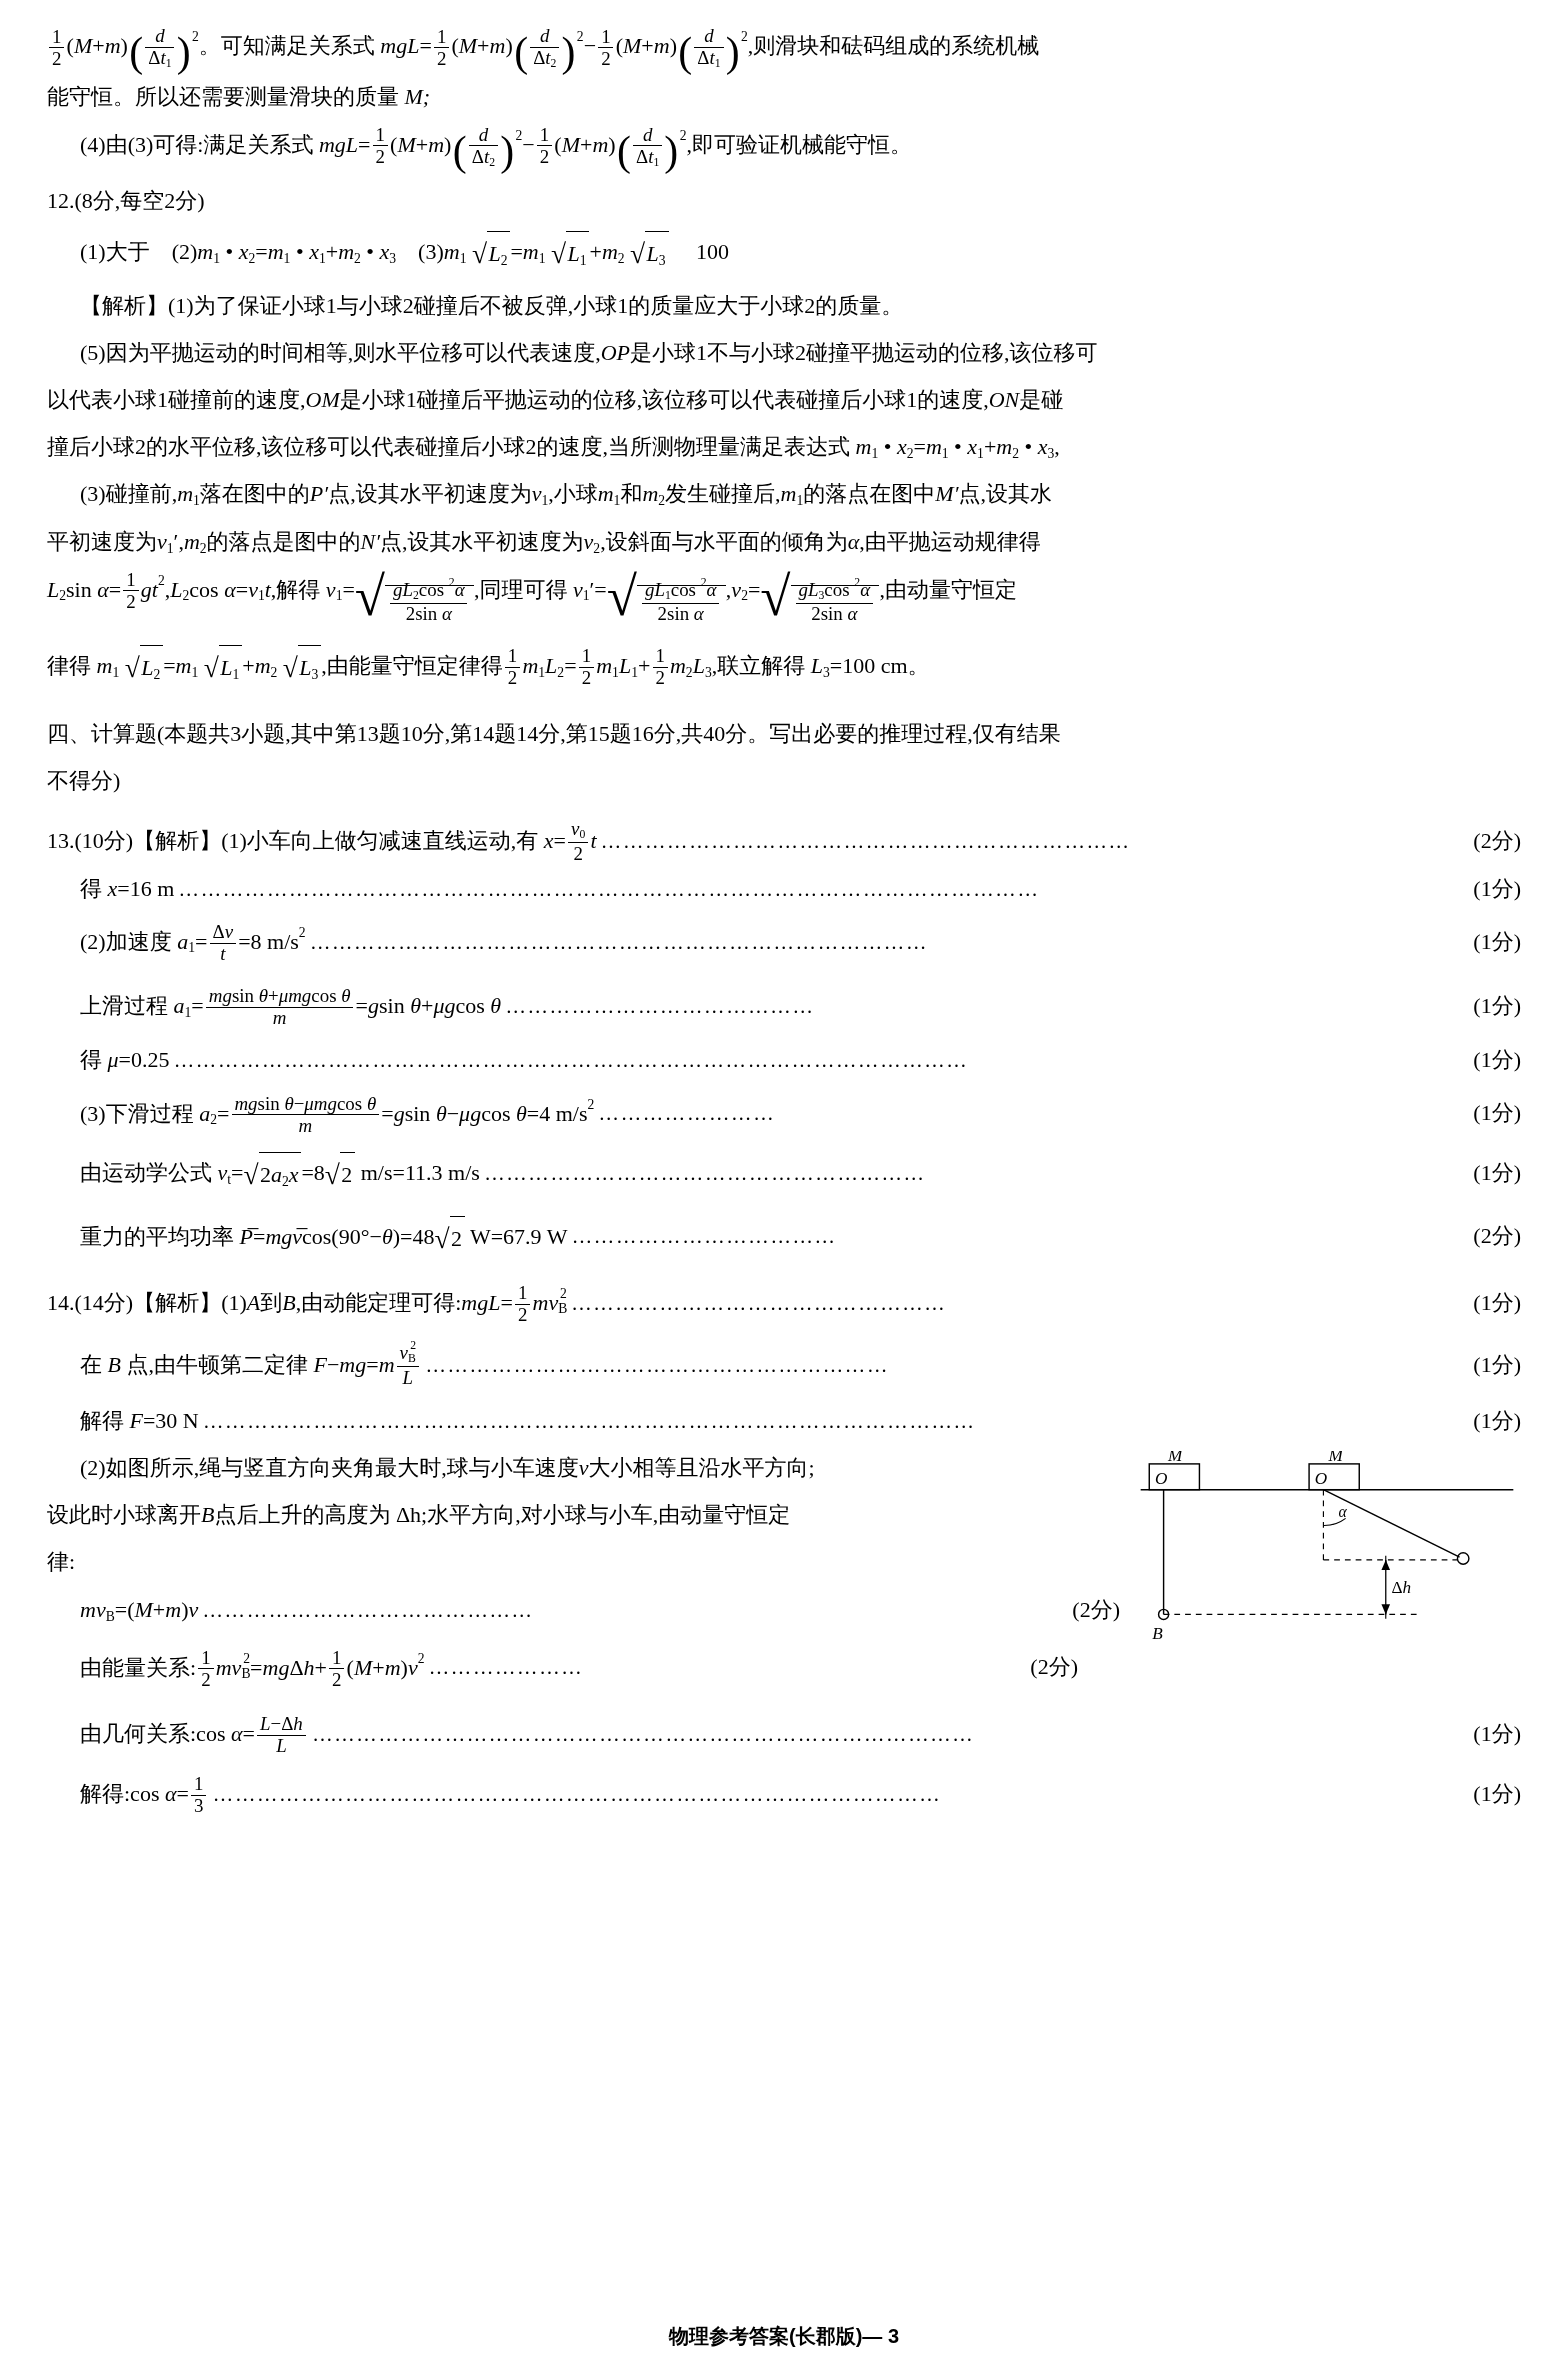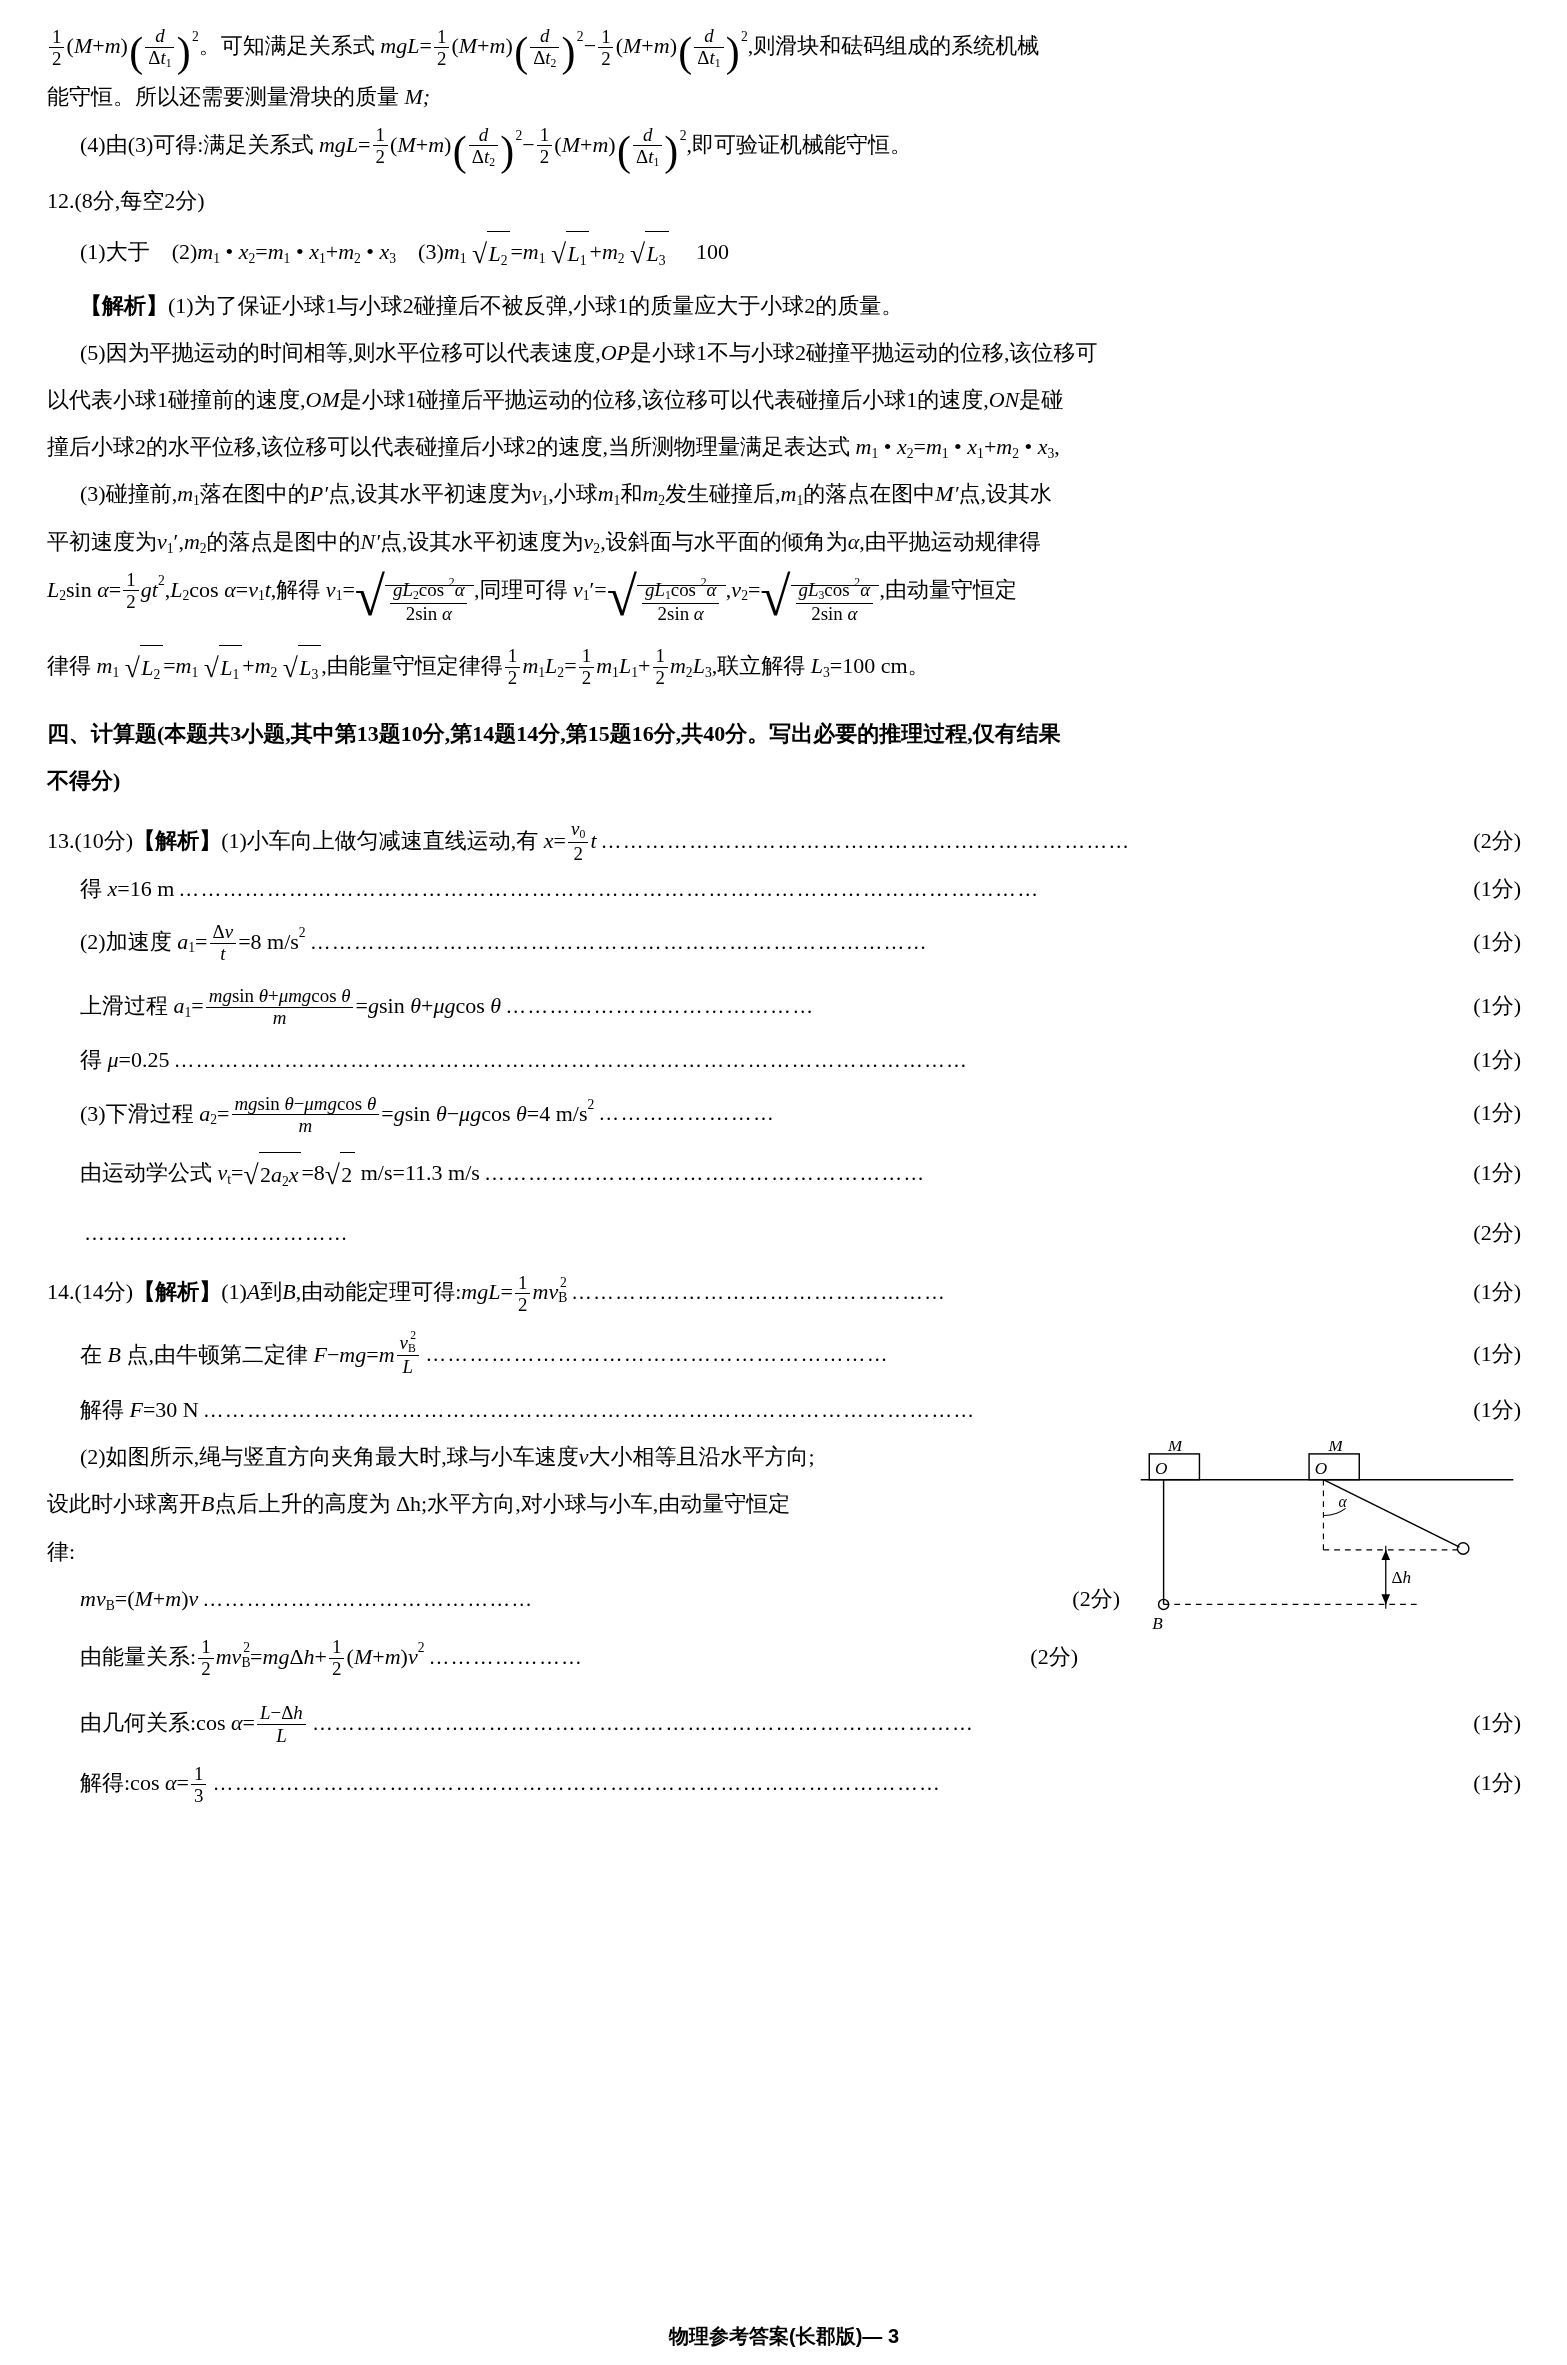--- a/index.html
+++ b/index.html
@@ -23,21 +23,21 @@
     line-height:1.95;
   }
   
   .ln{
     display:block;
     margin:0 0 4.3px 0;
     white-space:normal;
   }
   .pi{ padding-left:33px; }
   i, .it{ font-style:italic; font-family:"Liberation Serif","DejaVu Serif",serif; }
-  .bold{ font-weight:bold; }
+  .bold{ font-weight:normal; }
 
   
   .fr{
     display:inline-block;
     vertical-align:-0.62em;
     text-align:center;
     line-height:1.08;
     font-size:0.86em;
     margin:0 2.2px;
   }
@@ -210,20 +210,21 @@
       <span class="sc">(1分)</span>
     </div>
 
     <div class="ln scoreline pi" style="margin-top:11.5px">
       <span class="lead"><span>由运动学公式</span> <i>v</i><span class="sub">t</span>=<span class="sq"><span class="rad">√</span><span class="bar">2<i>a</i><span class="sub">2</span><i>x</i></span></span>=8<span class="sq"><span class="rad">√</span><span class="bar">2</span></span> <span>m/s=11.3 m/s</span></span>
       <span class="fill dots">……………………………………………………</span>
       <span class="sc">(1分)</span>
     </div>
 
     <div class="ln scoreline pi" style="margin-top:10px">
+      <span class="lead"><span>重力的平均功率</span> <i>P</i>̅=<i>mgv</i>̅cos(90°−<i>θ</i>)=48<span class="sq"><span class="rad">√</span><span class="bar">2</span></span> <span>W=67.9 W</span></span>
       <span class="fill dots">………………………………</span>
       <span class="sc">(2分)</span>
     </div>
 
     <div class="ln scoreline" style="margin-top:16px">
       <span class="lead"><span>14.(14分)</span><span class="bold">【解析】</span><span>(1)</span><i>A</i><span>到</span><i>B</i><span>,由动能定理可得:</span><i>mgL</i>=<span class="fr"><span class="nu">1</span><span class="de">2</span></span><i>mv</i><span class="sub">B</span><span class="sup" style="margin-left:-7.2px">2</span></span>
       <span class="fill dots">……………………………………………</span>
       <span class="sc">(1分)</span>
     </div>
 

